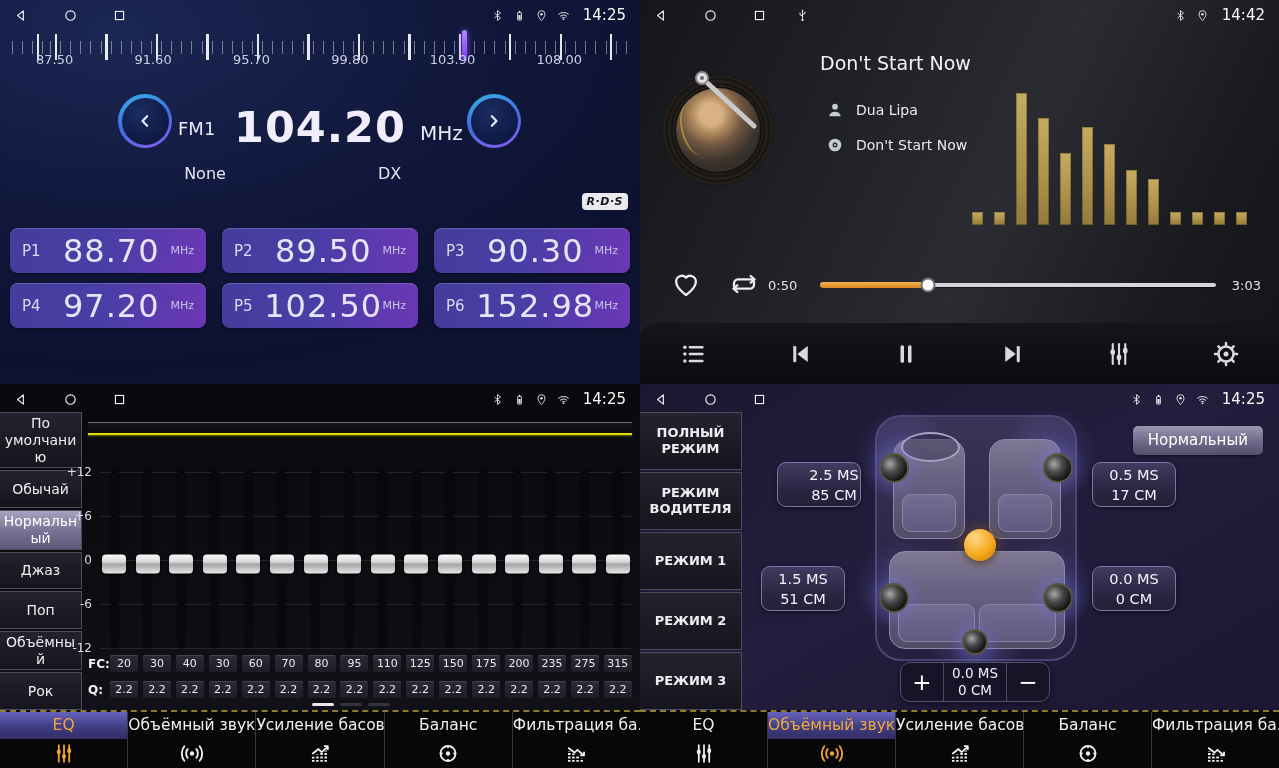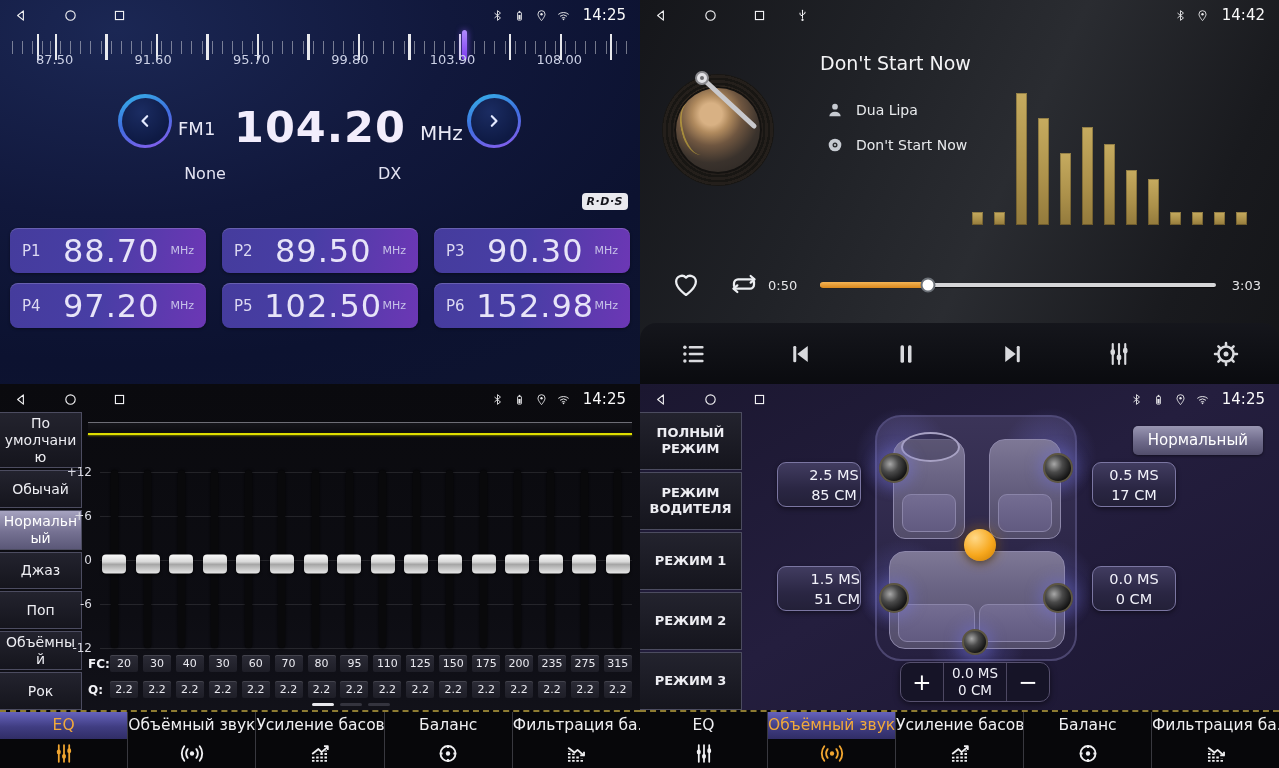--- a/index.html
+++ b/index.html
@@ -962,21 +962,21 @@
     </div>
 
     <div class="delay-btn" style="left:137px;top:78px;padding-left:30px;">
       <span>2.5 MS</span>
       <span>85 CM</span>
     </div>
     <div class="delay-btn" style="left:452px;top:78px;">
       <span>0.5 MS</span>
       <span>17 CM</span>
     </div>
-    <div class="delay-btn" style="left:137px;top:182px;align-items:flex-end;">
+    <div class="delay-btn" style="left:121px;top:182px;">
       <span>1.5 MS</span>
       <span>51 CM</span>
     </div>
     <div class="delay-btn" style="left:452px;top:182px;">
       <span>0.0 MS</span>
       <span>0 CM</span>
     </div>
 
     <div class="stepper">
       <div class="step-btn">+</div>

